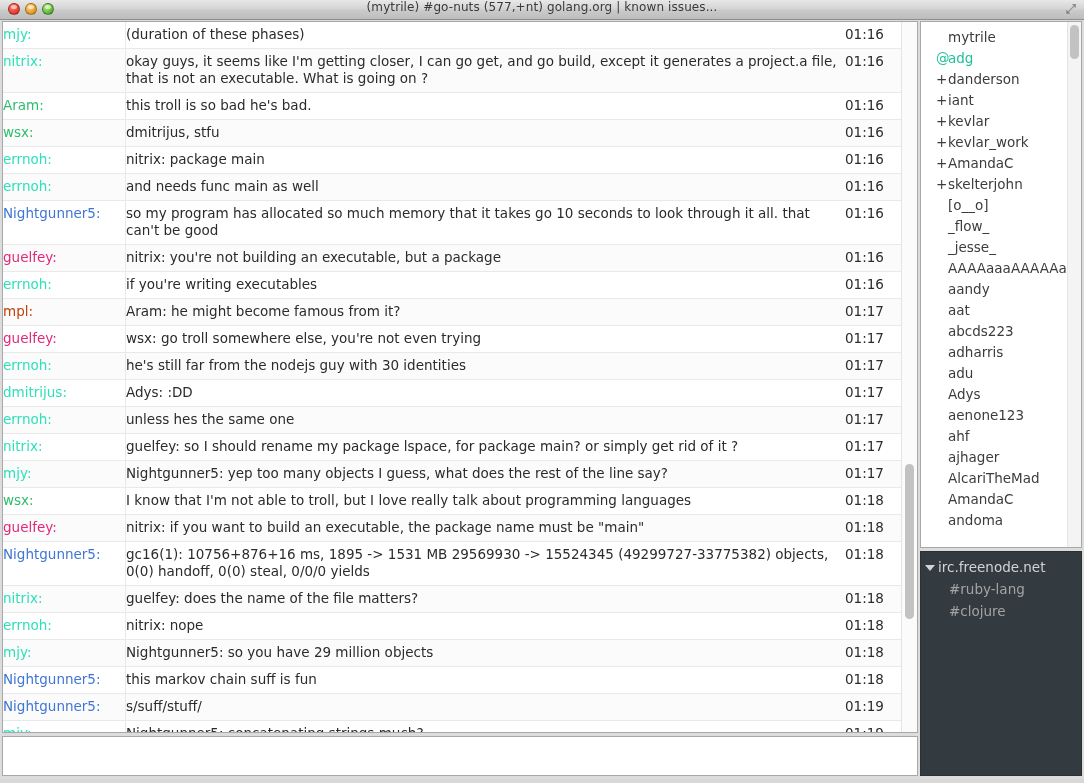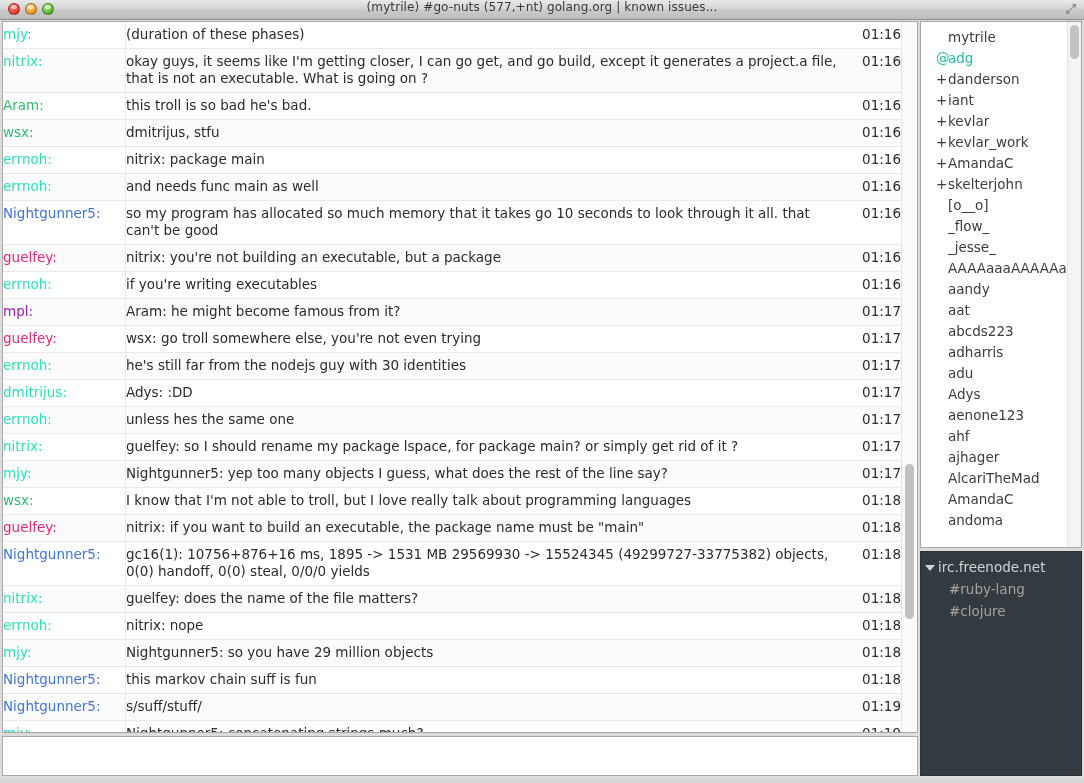--- a/index.html
+++ b/index.html
@@ -128,21 +128,21 @@
     font-weight: 400;
   }
   td.body {
     padding-left: 11px;
     padding-right: 8px;
     word-wrap: break-word;
     overflow-wrap: break-word;
   }
   td.time {
     width: 56px;
-    text-align: right;
+    text-align: left;
     padding-right: 9px;
     color: #b1b1b1;
     font-size: 12px;
     white-space: nowrap;
   }
   
   .gopher {
     position: absolute;
     right: 18px; bottom: 2px;
     width: 200px; height: 222px;
@@ -366,21 +366,21 @@
                   <td class="nick" style="color: rgb(224, 41, 122);">guelfey:</td>
                   <td class="body">nitrix: you're not building an executable, but a package</td>
                   <td class="time">01:16</td>
                 </tr>
                 <tr>
                   <td class="nick" style="color: rgb(46, 224, 187);">errnoh:</td>
                   <td class="body">if you're writing executables</td>
                   <td class="time">01:16</td>
                 </tr>
                 <tr>
-                  <td class="nick" style="color: #a21caf;">mpl:</td>
+                  <td class="nick" style="color: #c2410c;">mpl:</td>
                   <td class="body">Aram: he might become famous from it?</td>
                   <td class="time">01:17</td>
                 </tr>
                 <tr>
                   <td class="nick" style="color: rgb(224, 41, 122);">guelfey:</td>
                   <td class="body">wsx: go troll somewhere else, you're not even trying</td>
                   <td class="time">01:17</td>
                 </tr>
                 <tr>
                   <td class="nick" style="color: rgb(46, 224, 187);">errnoh:</td>

